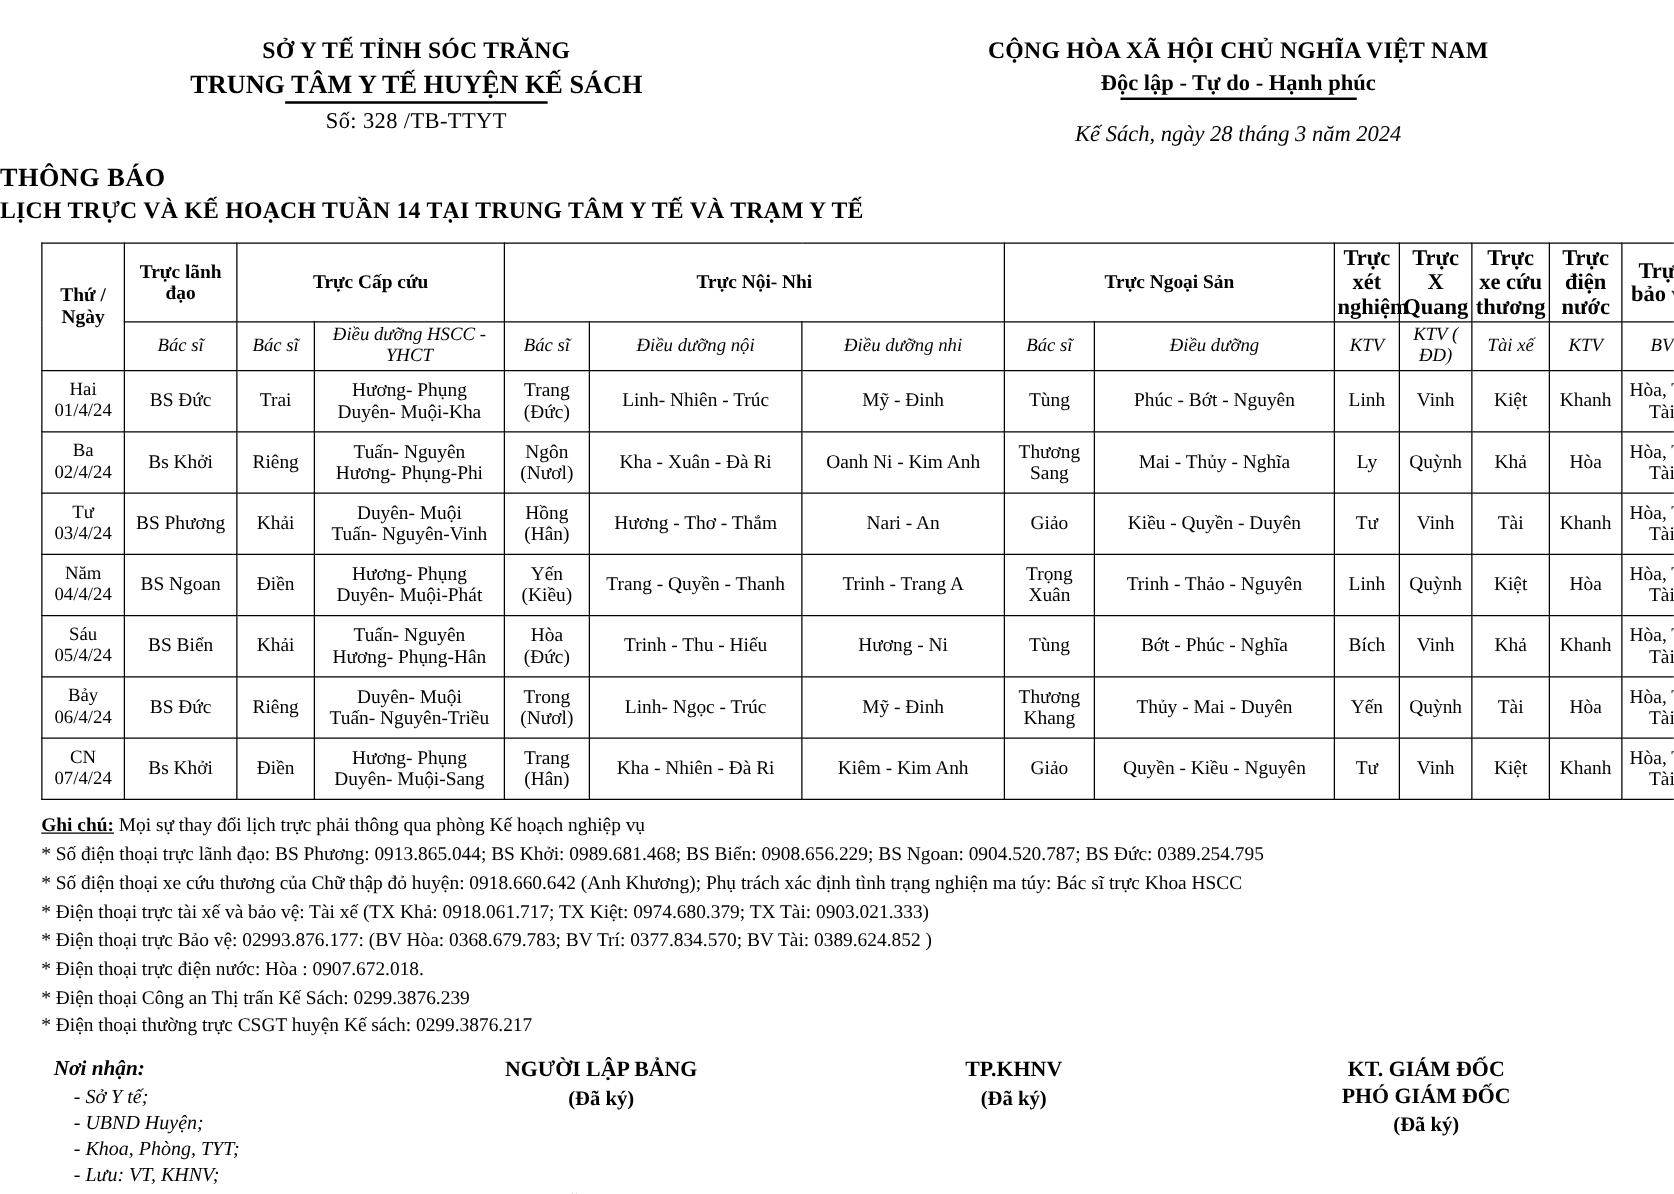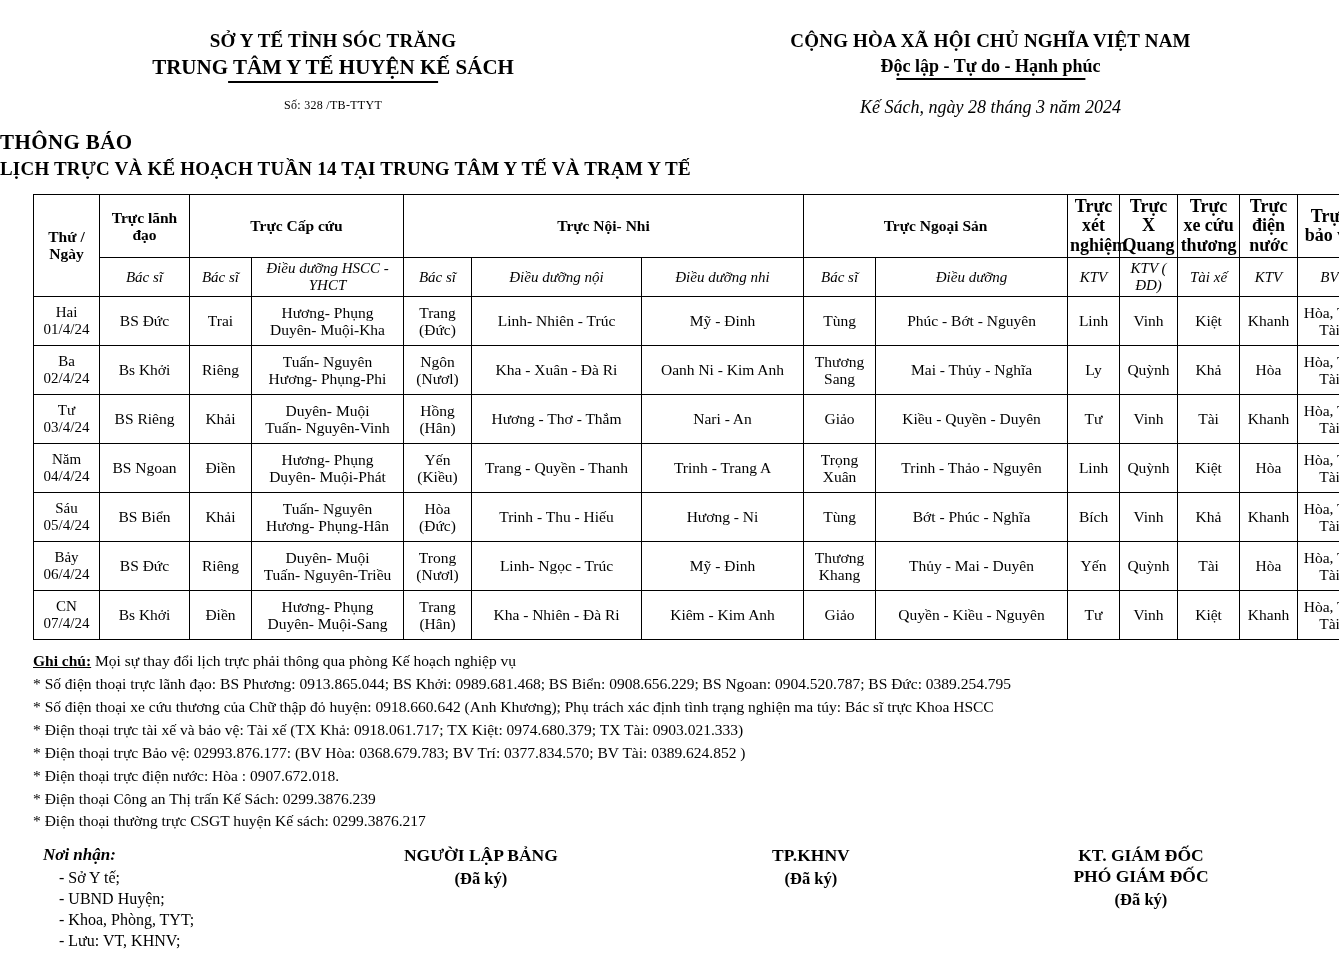--- a/index.html
+++ b/index.html
@@ -70,22 +70,22 @@
     content: "";
     position: absolute;
     left: 50%;
     transform: translateX(-50%);
     bottom: -3px;
     width: 86%;
     height: 2px;
     background: #000;
   }
   .so-line {
-    font-size: 12px;
-    margin-top: 18px;
+    font-size: 18px;
+    margin-top: 6px;
     letter-spacing: .3px;
   }
   .date-line {
     font-size: 18px;
     font-style: italic;
     margin-top: 20px;
   }
 
   
   .title-block {
@@ -178,20 +178,21 @@
     padding-left: 10px;
   }
   .recv ul {
     list-style: none;
     margin: 4px 0 0 0;
     padding: 0 0 0 26px;
   }
   .recv li {
     margin-top: 3px;
     font-size: 16px;
+    font-style: italic;
   }
   .sigcol {
     width: 35%;
     text-align: center;
   }
   .sigcol.c2 { width: 35%; }
   .sig-title {
     font-weight: bold;
     font-size: 17.5px;
   }
@@ -310,21 +311,21 @@
             <td>Thương<br>Sang</td>
             <td>Mai - Thủy - Nghĩa</td>
             <td>Ly</td>
             <td>Quỳnh</td>
             <td>Khả</td>
             <td>Hòa</td>
             <td>Hòa, Trí<br>Tài</td>
           </tr>
           <tr>
             <td class="day">Tư<br>03/4/24</td>
-            <td>BS Riêng</td>
+            <td>BS Phương</td>
             <td>Khải</td>
             <td>Duyên- Muội<br>Tuấn- Nguyên-Vinh</td>
             <td>Hồng<br>(Hân)</td>
             <td>Hương - Thơ - Thắm</td>
             <td>Nari    - An</td>
             <td>Giảo</td>
             <td>Kiều - Quyền - Duyên</td>
             <td>Tư</td>
             <td>Vinh</td>
             <td>Tài</td>

